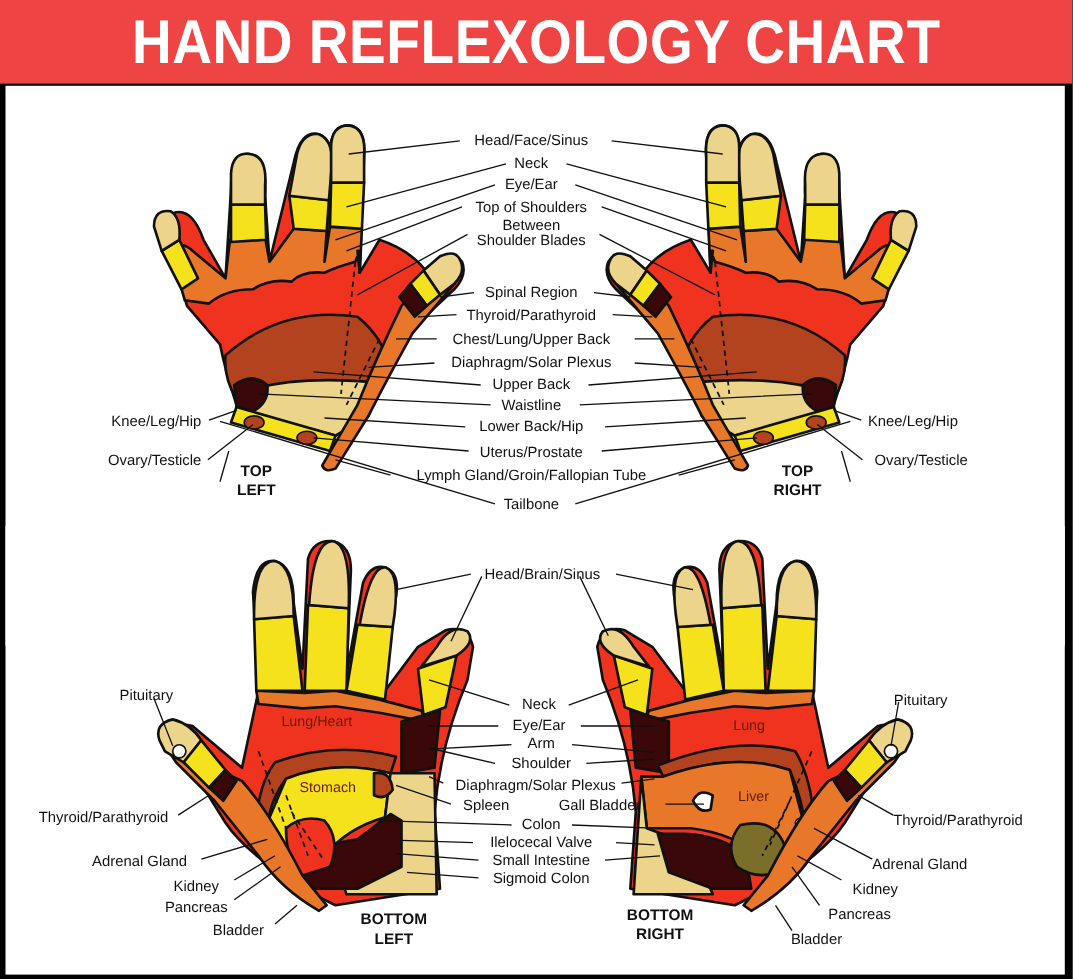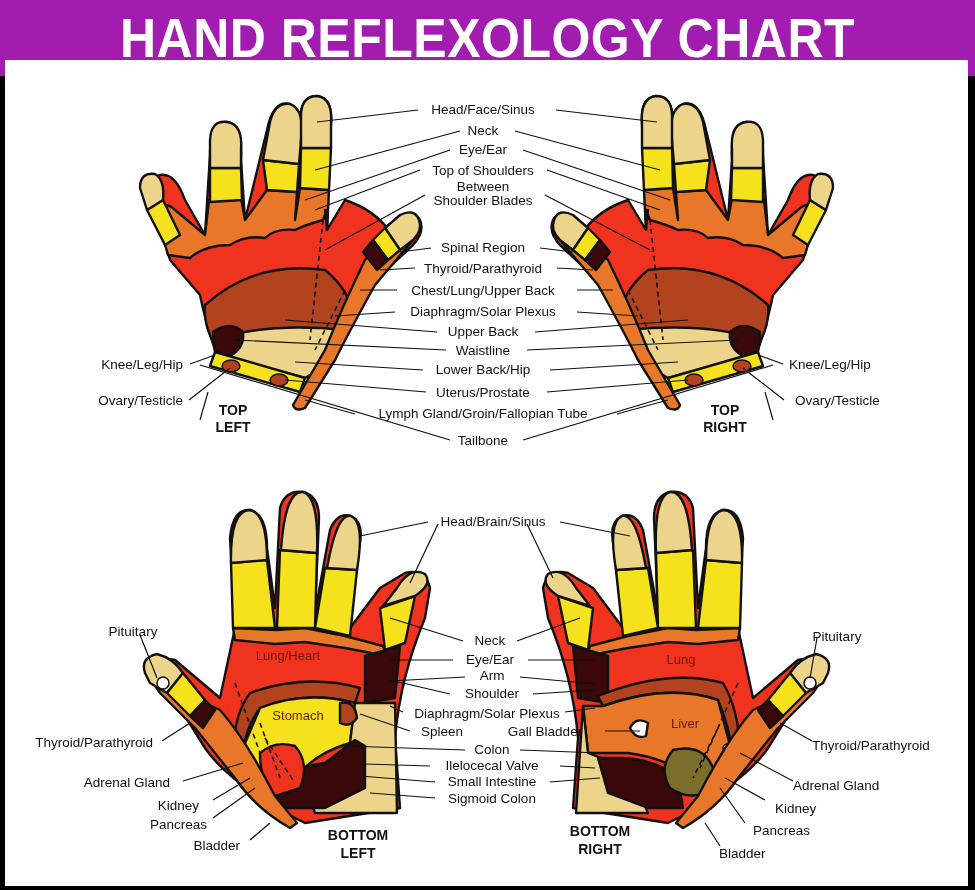--- a/index.html
+++ b/index.html
@@ -1,20 +1,20 @@
 <!DOCTYPE html>
 <html><head>
 <meta charset="utf-8">
 <style>
   html, body { margin:0; padding:0; background:#000; }
   body { width:975px; height:890px; position:relative; overflow:hidden; font-family:"Liberation Sans", sans-serif; }
-  .title-bar { position:absolute; left:0; top:0; width:975px; height:76px; background:#a21caf; display:flex; align-items:center; justify-content:center; }
+  .title-bar { position:absolute; left:0; top:0; width:975px; height:76px; background:#ef4444; display:flex; align-items:center; justify-content:center; }
   .title-bar h1 { margin:0; color:#fff; font-family:"Liberation Sans", sans-serif; font-weight:bold; font-size:50px; letter-spacing:0.5px; transform:scaleY(1.12); }
   .panel { position:absolute; left:5px; width:963px; background:#fff; }
-  .panel-top { top:60px; height:509px; }
+  .panel-top { top:78px; height:509px; }
   .panel-bottom { top:478px; height:408px; }
   svg { position:absolute; left:0; top:0; }
   .lbl { font-family:"Liberation Sans", sans-serif; font-size:13.5px; fill:#111; }
   .lbl-bold { font-family:"Liberation Sans", sans-serif; font-size:14px; font-weight:bold; fill:#111; }
   .zone-txt { font-family:"Liberation Sans", sans-serif; font-size:13px; fill:#6a1a0a; }
   .ln { stroke:#111; stroke-width:1.2; fill:none; }
   .ol { stroke:#111; stroke-width:2.4; stroke-linejoin:round; }
   .dash { stroke:#111; stroke-width:1.6; stroke-dasharray:5 4; fill:none; }
 </style>
 </head>

